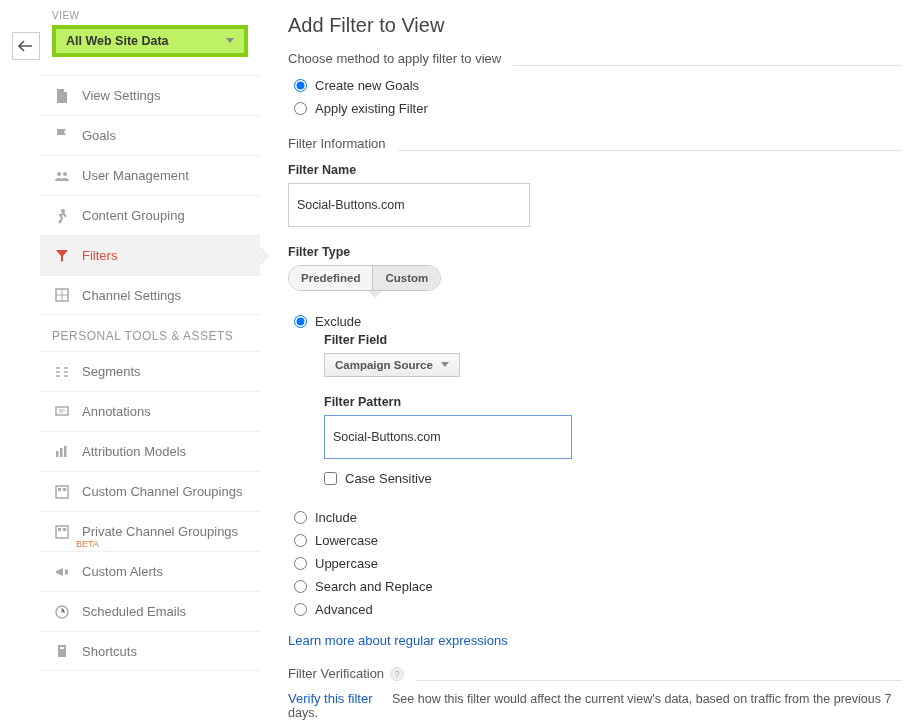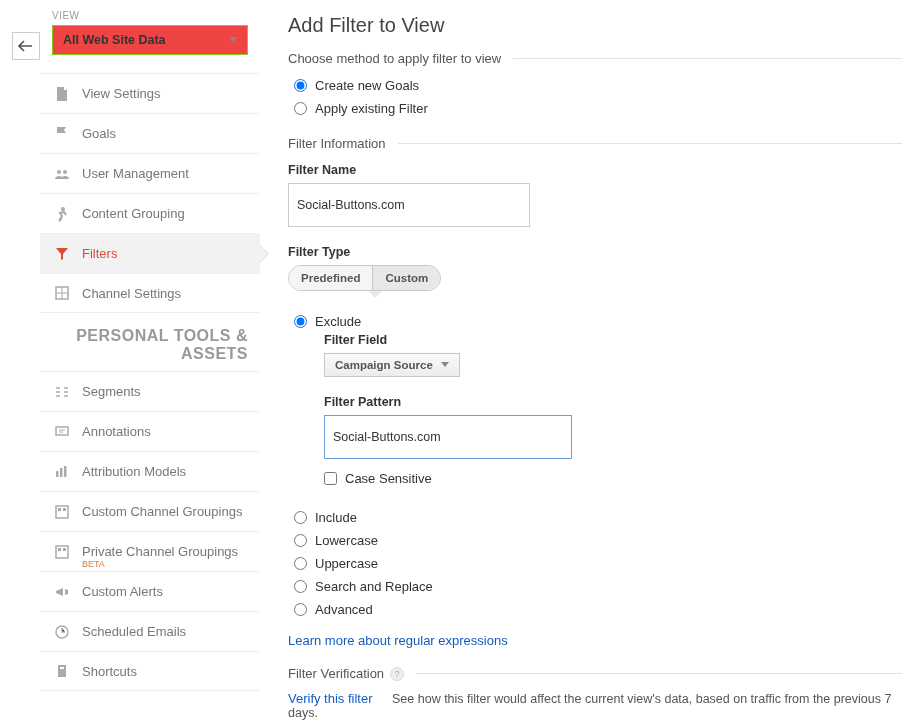--- a/index.html
+++ b/index.html
@@ -2,36 +2,36 @@
 <html><head>
 <meta charset="utf-8">
 <style>
 * { box-sizing: border-box; margin: 0; padding: 0; }
 body { font-family: Arial, Helvetica, sans-serif; font-size: 13px; color: #333; background: #fff; }
 .container { display: flex; width: 922px; height: 727px; }
 .back-col { width: 40px; padding-top: 32px; display: flex; justify-content: flex-end; }
 .back-btn { width: 28px; height: 28px; border: 1px solid #ccc; background: #fff; display:flex; align-items:center; justify-content:center; cursor:pointer; }
 .sidebar { width: 220px; padding: 10px 0 0 0; border-right: none; }
 .view-label { font-size: 10px; color: #999; letter-spacing: 0.5px; padding: 0 12px 4px 12px; }
-.view-select { margin: 0 12px 18px 12px; border: 1px solid #84cc16; height: 30px; display:flex; align-items:center; justify-content:space-between; padding: 12px 10px; background:#ef4444; }
+.view-select { margin: 0 12px 18px 12px; border: 4px solid #84cc16; height: 30px; display:flex; align-items:center; justify-content:space-between; padding: 12px 10px; background:#bef264; }
 .view-select span { font-weight: bold; font-size: 12.5px; color:#333; }
-.nav-section-title { font-size: 16px; color:#999; letter-spacing:0.5px; padding: 14px 12px 8px 12px; font-weight:bold;text-align:right;}
+.nav-section-title { font-size: 12px; color:#999; letter-spacing:0.5px; padding: 14px 12px 8px 12px; font-weight:normal;}
 .nav-item { display:flex; align-items:center; height: 40px; padding: 0 12px; border-top:1px solid #eee; color:#777; cursor:pointer; }
 .nav-item:last-child { border-bottom:1px solid #eee;}
 .nav-item .icon { width: 20px; height: 20px; margin-right: 10px; display:flex; align-items:center; justify-content:center; color:#aaa; }
 .nav-item.active { background:#f2f2f2; color:#dd4b39; position:relative; }
 .nav-item.active .icon { color:#dd4b39;}
 .nav-item.active::after { content:''; position:absolute; right:-8px; top:12px; width:0;height:0; border-top:8px solid transparent; border-bottom:8px solid transparent; border-left:8px solid #f2f2f2;}
 .nav-item.active::before { content:''; position:absolute; right:-9px; top:11px; width:0;height:0; border-top:9px solid transparent; border-bottom:9px solid transparent; border-left:9px solid #ddd;}
-.nav-item .beta { position:absolute; bottom:2px; left:42px; font-size:9px; color:#dd7a39;}
+.nav-item .beta { position:absolute; bottom:2px; left:36px; font-size:9px; color:#dd7a39;}
 .nav-item { position:relative; }
 .main { flex:1; padding: 14px 20px 10px 28px; overflow:hidden; }
 .page-title { font-size: 20px; color:#444; margin-bottom: 14px; font-weight:normal;}
 .section { margin-bottom: 18px; }
-.section-legend { font-size: 13px; color:#555; display:flex; align-items:center; }
+.section-legend { font-size: 13px; color:#555; display:flex; align-items:flex-end; }
 .section-legend .line { flex:1; height:1px; background:#e2e2e2; margin-left: 12px; }
 .radio-row { display:flex; align-items:center; padding: 6px 0 2px 6px; }
 .radio-row input[type=radio]{ margin-right:8px; }
 .field-label { font-size: 12.5px; color:#333; font-weight:bold; margin: 12px 0 6px 0; display:block; }
 .sub-block { margin-left: 36px; }
 .text-input { border:1px solid #ccc; height: 44px; padding: 0 8px; font-size: 12.5px; color:#333; width: 242px; }
 .text-input.focused { border:1px solid #6a9cde; width:248px; }
 .tab-group { display:flex; border:1px solid #c8c8c8; border-radius:13px; overflow:hidden; width:fit-content; }
 .tab-btn { padding: 6px 12px; font-size:11.5px; font-weight:bold; color:#555; background:#f5f5f5; border:none; cursor:pointer; }
 .tab-btn + .tab-btn { border-left:1px solid #c8c8c8;}

